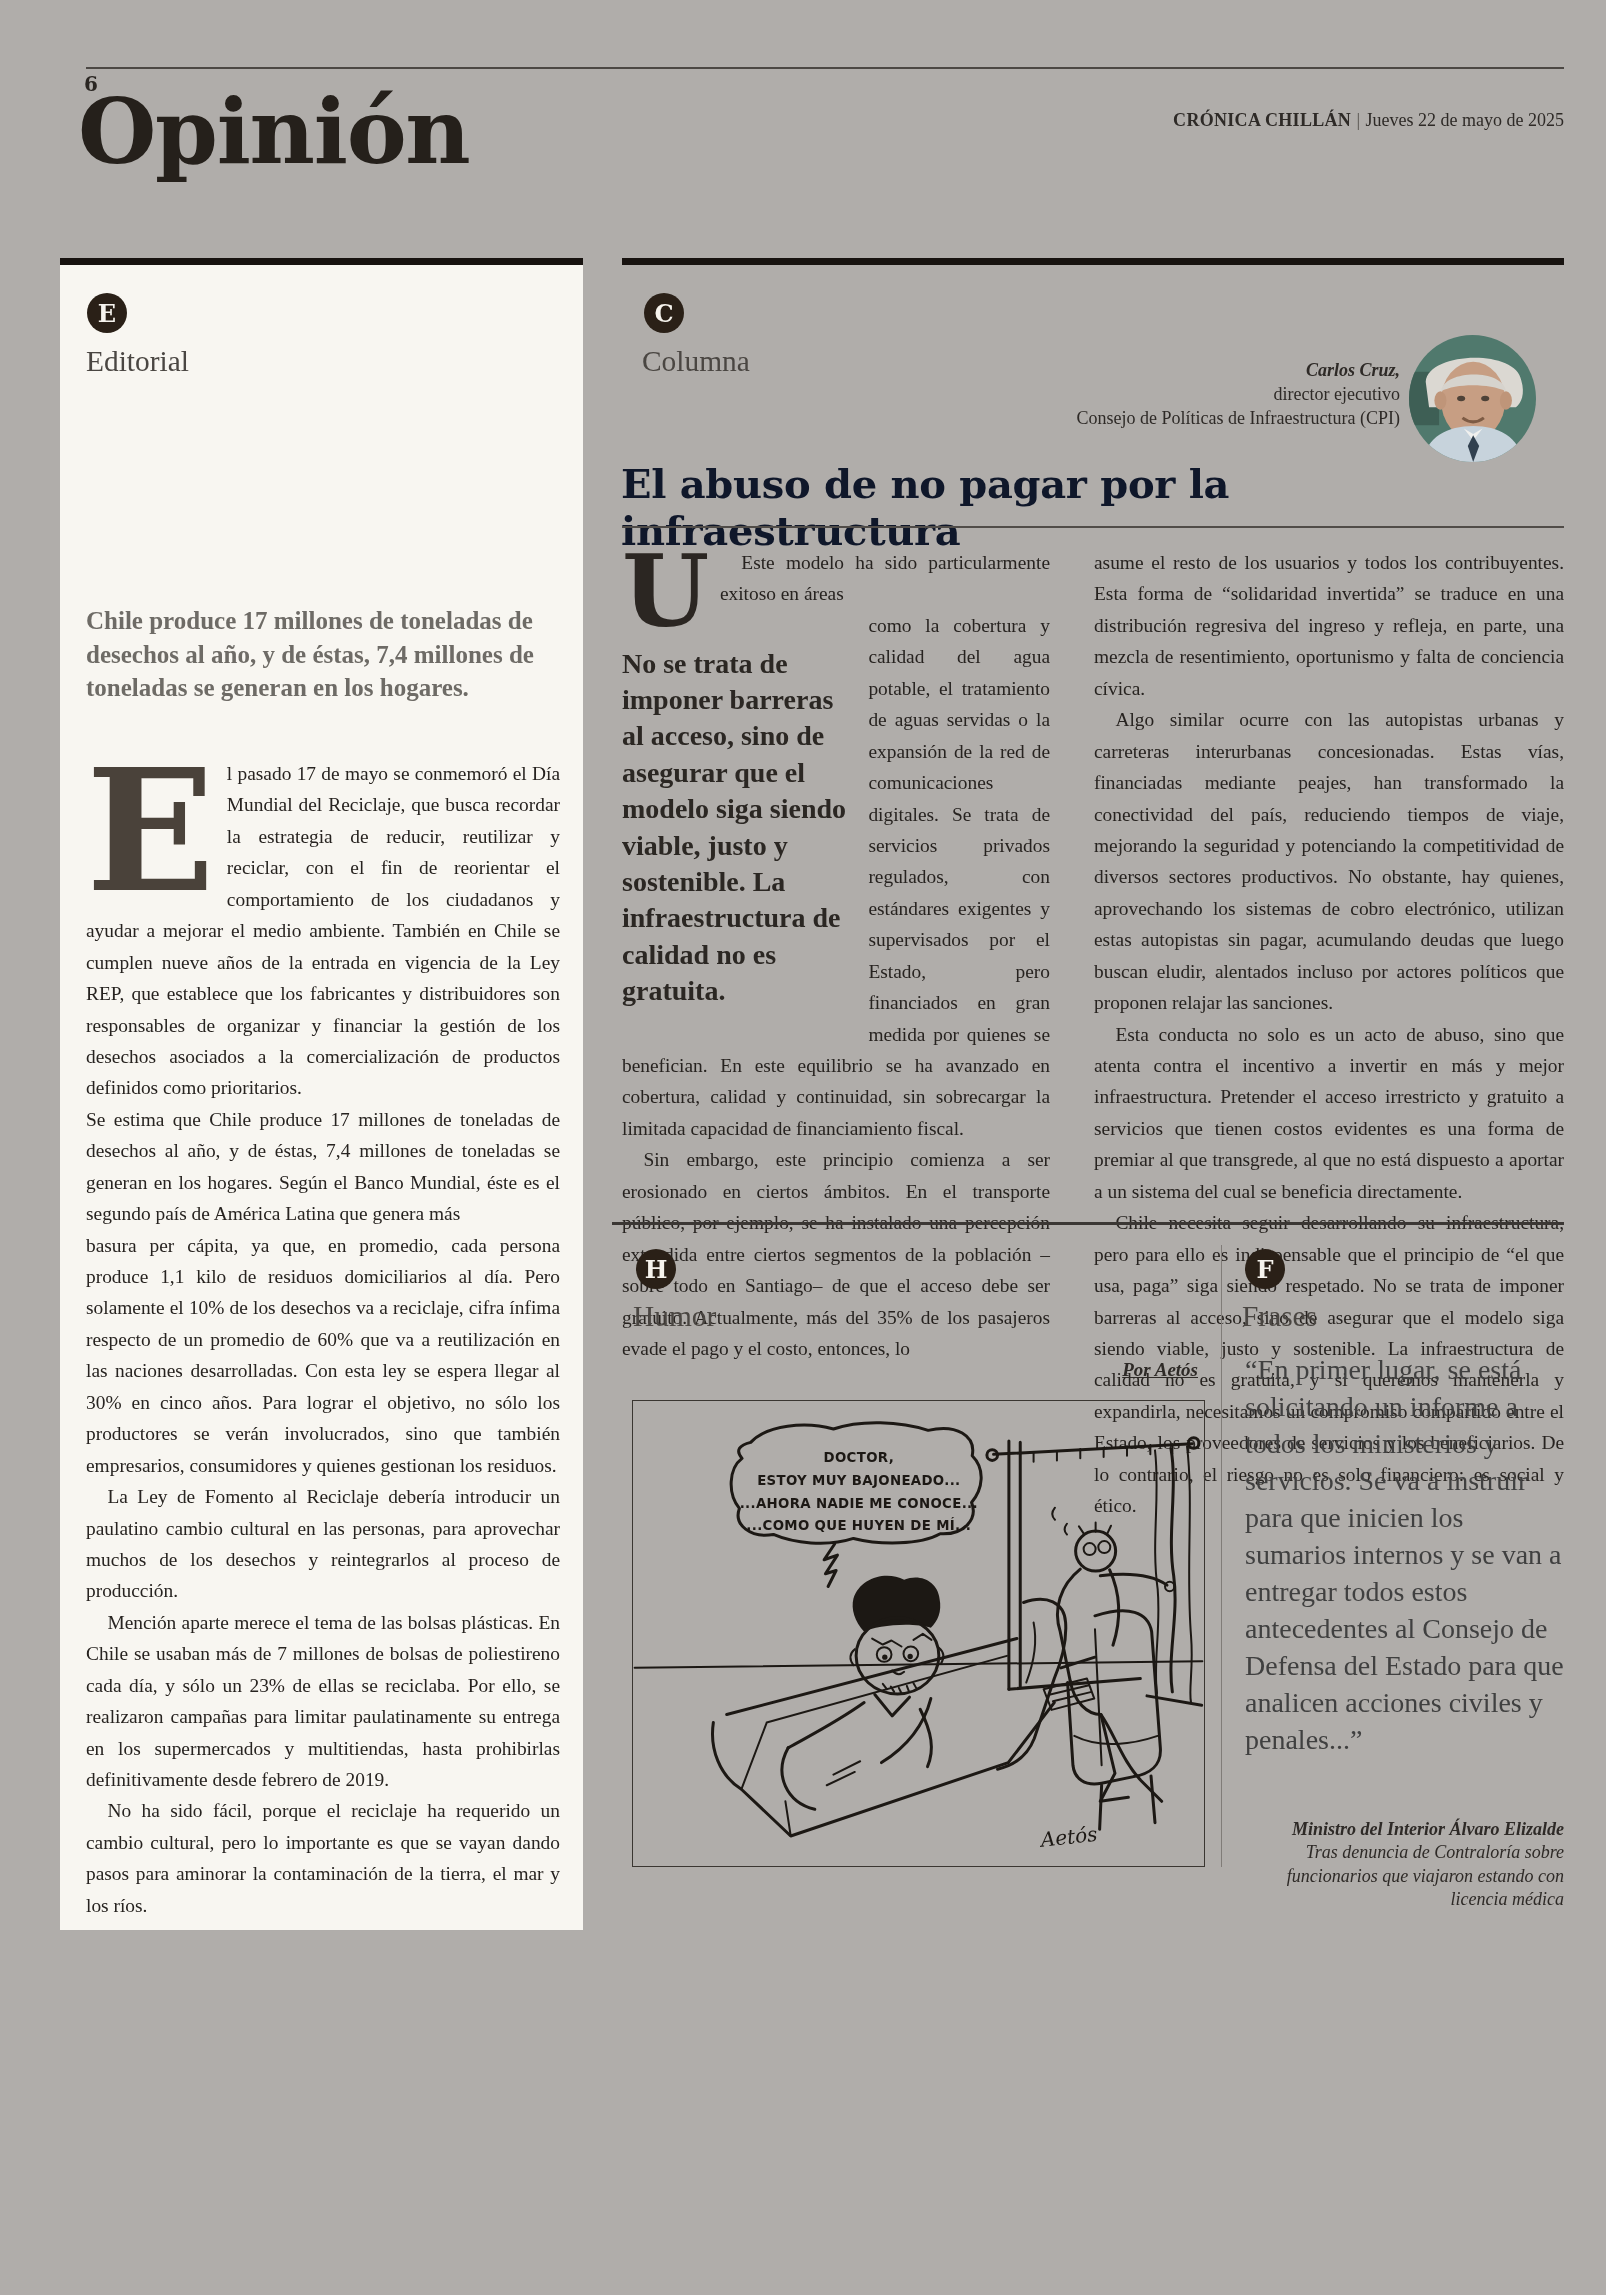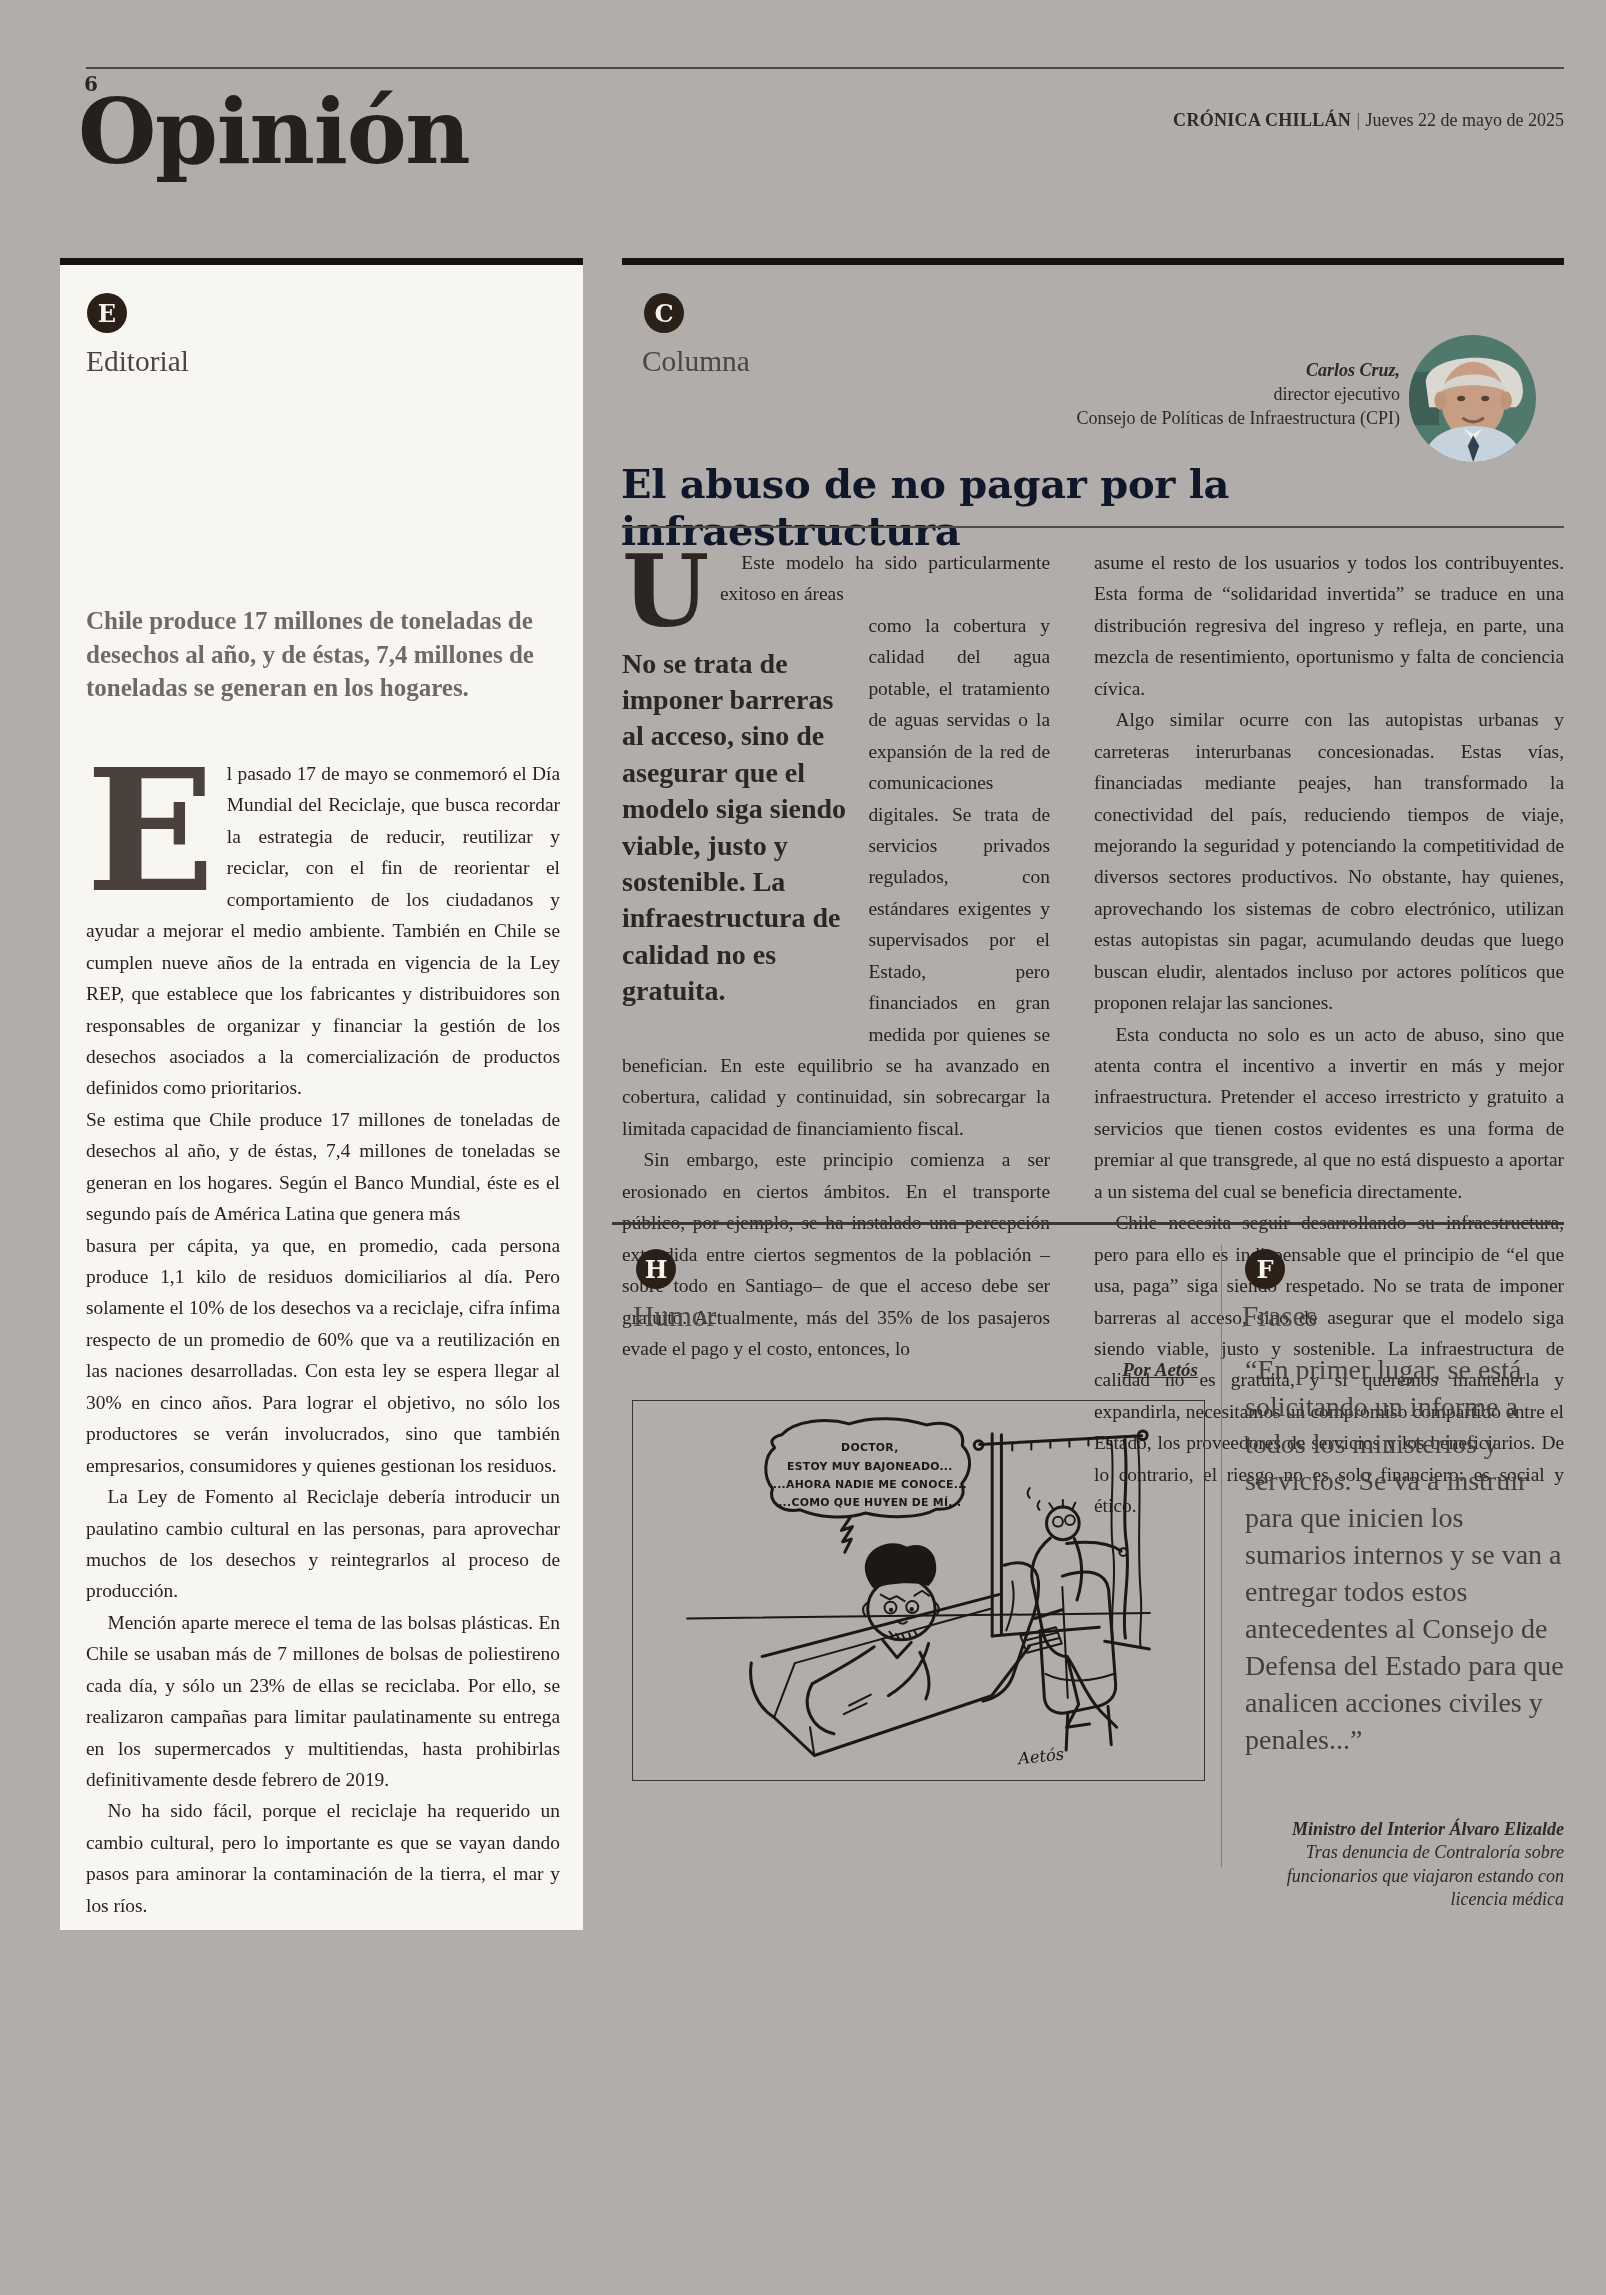--- a/index.html
+++ b/index.html
@@ -54,21 +54,21 @@
                 letter-spacing:-0.3px;}
   .col-rule{left:622px;top:526px;width:942px;height:2px;background:#504c48;}
   .colA{left:622px;top:547px;width:428px;}
   .colB{left:1094px;top:547px;width:470px;}
   
   .mid-rule{left:612px;top:1222px;width:952px;height:2.7px;background:#3b3734;}
   .humor-badge{left:636px;top:1249px;}
   .humor-label{left:633px;top:1300px;}
   .por-aetos{left:964px;top:1359px;width:234px;text-align:right;font-size:19px;
              font-style:italic;font-weight:bold;color:#2e2a27;text-decoration:underline;}
-  .cartoon-box{left:632px;top:1400px;width:573px;height:381px;border:1.3px solid #3a3631;
+  .cartoon-box{left:632px;top:1400px;width:573px;height:467px;border:1.3px solid #3a3631;
                box-sizing:border-box;}
   .fr-divider{left:1221px;top:1245px;width:1.3px;height:622px;background:#807c78;}
   .frases-badge{left:1245px;top:1249px;}
   .frases-label{left:1242px;top:1300px;}
   .fr-quote{left:1245px;top:1352px;width:321px;font-size:28px;line-height:1.32;color:#404040;}
   .fr-attrib{left:1241px;top:1818px;width:323px;text-align:right;font-size:18px;line-height:1.3;
              font-style:italic;color:#2e2a27;}
   .fr-attrib .at-name{font-weight:bold;display:block;}
   .fr-attrib .at-note{display:block;}
   

